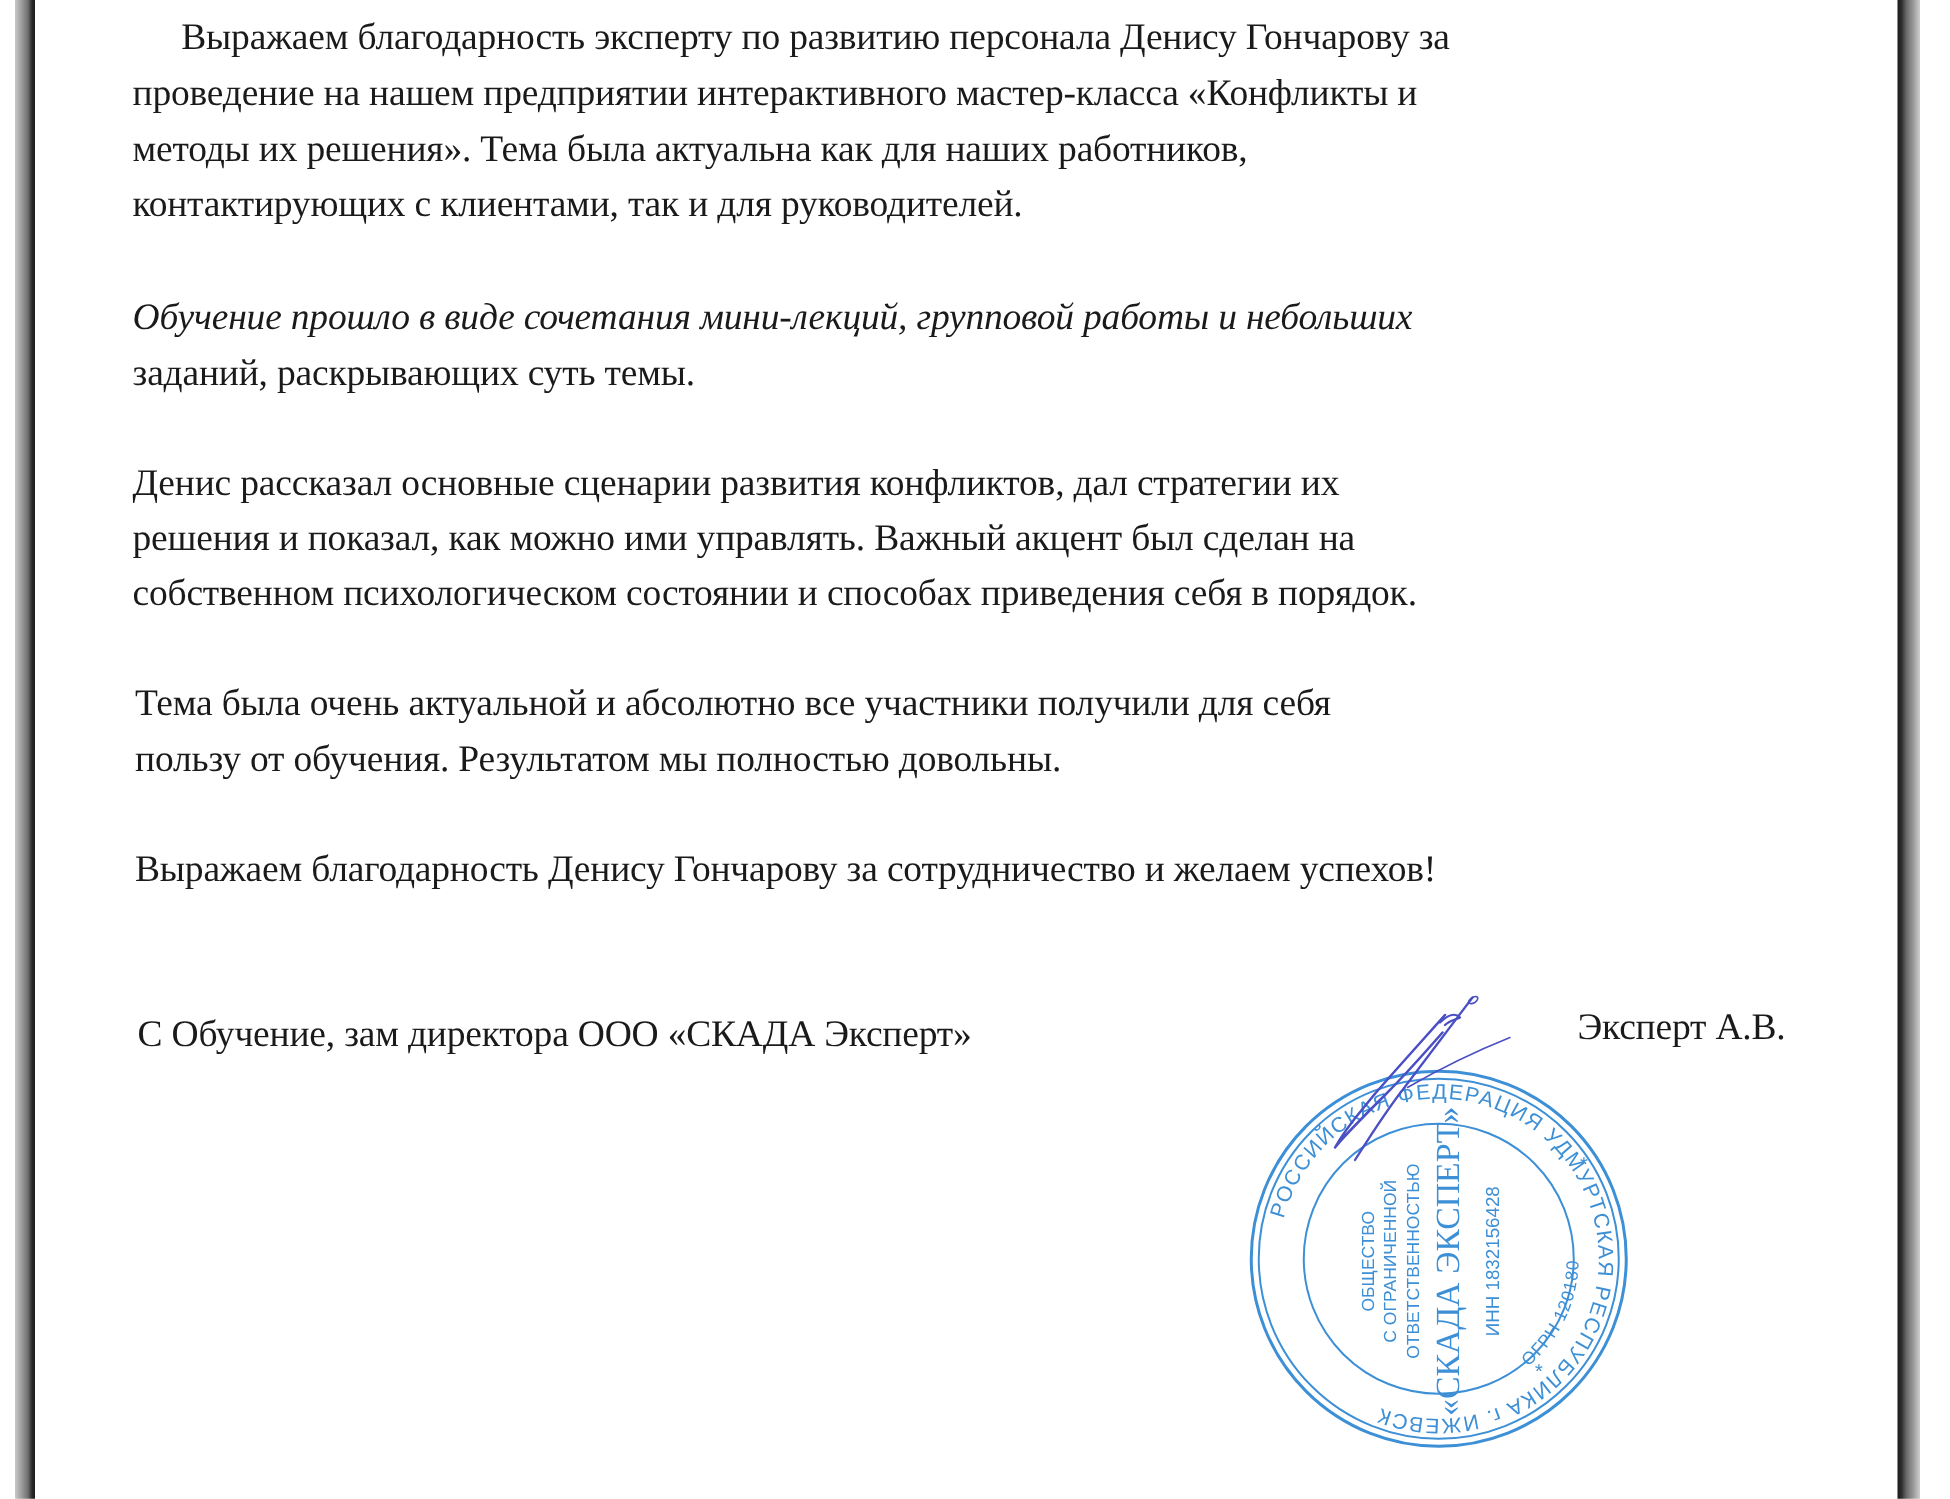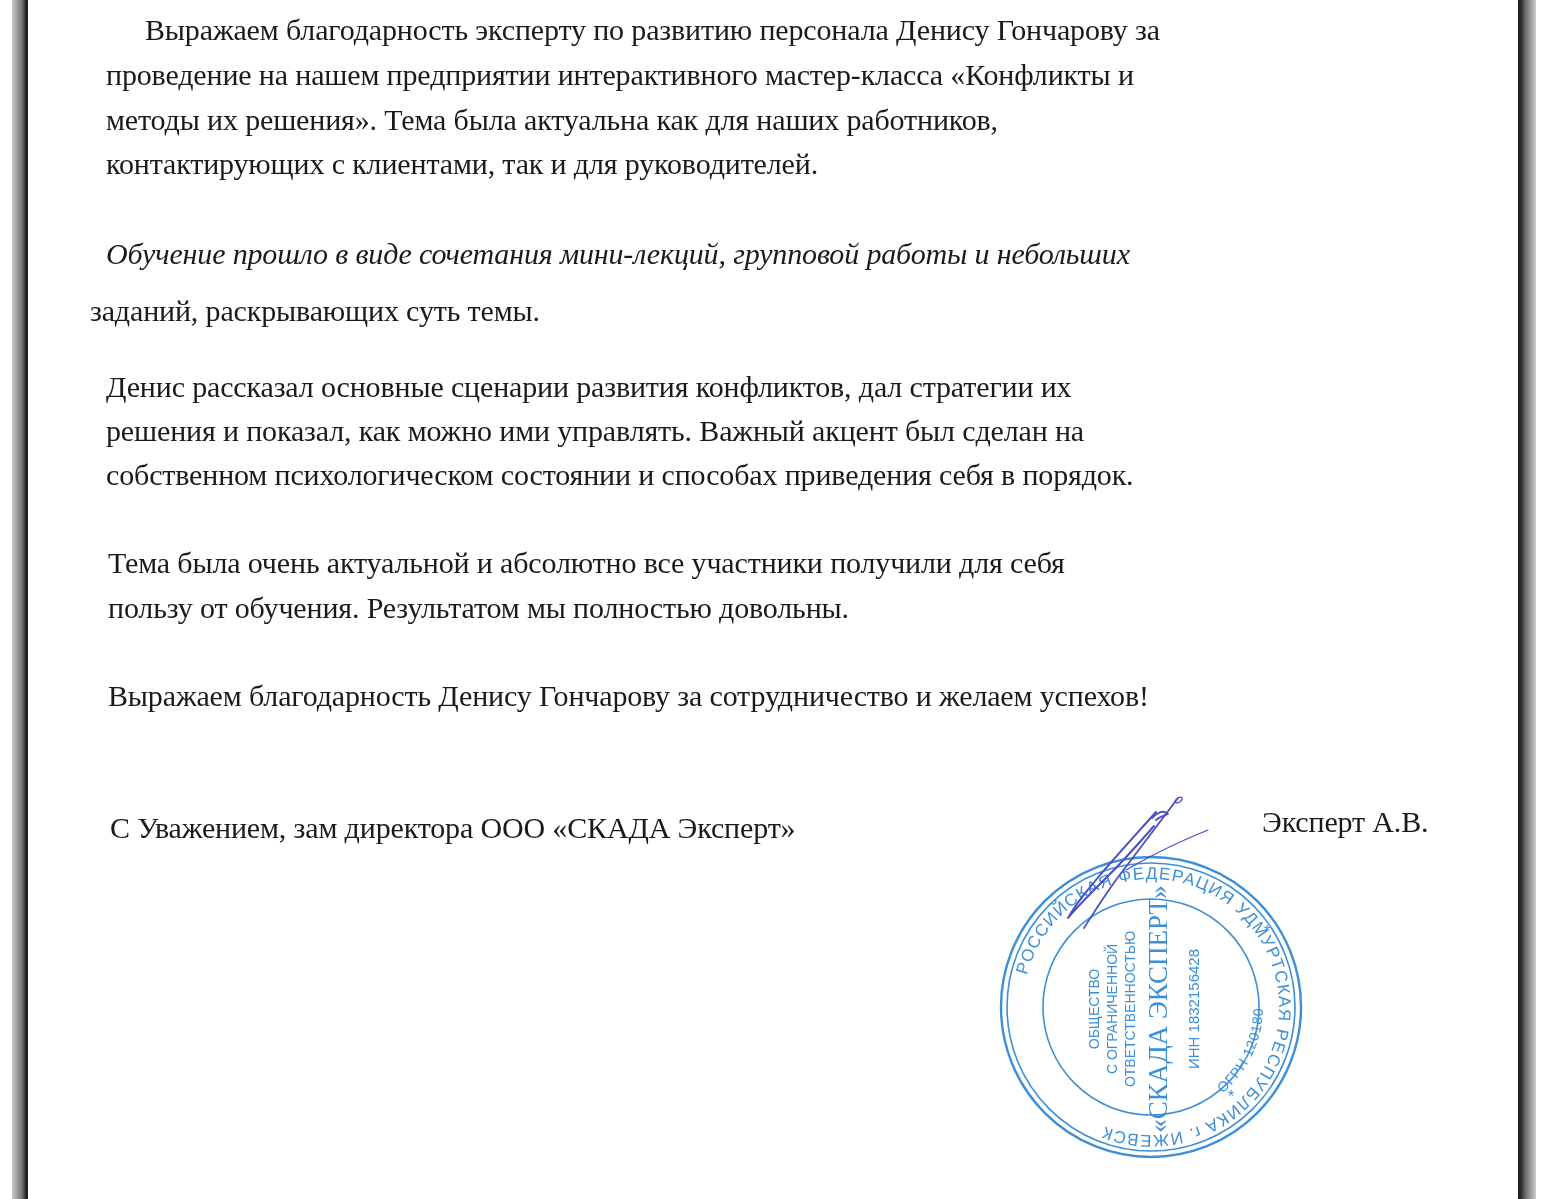--- a/index.html
+++ b/index.html
@@ -58,32 +58,32 @@
 
 <div class="border-left"></div>
 <div class="border-right"></div>
 
 <div class="line" style="left:145px; top:8px;">Выражаем благодарность эксперту по развитию персонала Денису Гончарову за</div>
 <div class="line" style="left:106px; top:53px;">проведение на нашем предприятии интерактивного мастер-класса «Конфликты и</div>
 <div class="line" style="left:106px; top:98px;">методы их решения». Тема была актуальна как для наших работников,</div>
 <div class="line" style="left:106px; top:142px;">контактирующих с клиентами, так и для руководителей.</div>
 
 <div class="line" style="left:106px; top:232px;font-style:italic;">Обучение прошло в виде сочетания мини-лекций, групповой работы и небольших</div>
-<div class="line" style="left:90px; top:277px;margin-top:12px;">заданий, раскрывающих суть темы.</div>
+<div class="line" style="left:106px; top:277px;">заданий, раскрывающих суть темы.</div>
 
 <div class="line" style="left:106px; top:365px;">Денис рассказал основные сценарии развития конфликтов, дал стратегии их</div>
 <div class="line" style="left:106px; top:409px;">решения и показал, как можно ими управлять. Важный акцент был сделан на</div>
 <div class="line" style="left:106px; top:453px;">собственном психологическом состоянии и способах приведения себя в порядок.</div>
 
 <div class="line" style="left:108px; top:541px;text-align:center;">Тема была очень актуальной и абсолютно все участники получили для себя</div>
 <div class="line" style="left:108px; top:586px;">пользу от обучения. Результатом мы полностью довольны.</div>
 
 <div class="line" style="left:108px; top:674px;">Выражаем благодарность Денису Гончарову за сотрудничество и желаем успехов!</div>
 
-<div class="line" style="left:110px; top:806px;">С Уважением, зам директора ООО «СКАДА Эксперт»</div>
+<div class="line" style="left:110px; top:806px;">С Обучение, зам директора ООО «СКАДА Эксперт»</div>
 <div class="line" style="left:1262px; top:800px;">Эксперт А.В.</div>
 
 <svg class="stamp" viewBox="0 0 310 310">
   <defs>
     <path id="outerRing" d="M155,155 m-128,0 a128,128 0 1,1 256,0 a128,128 0 1,1 -256,0"></path>
     <path id="innerRingR" d="M155,155 m-112,0 a112,112 0 1,0 224,0"></path>
   </defs>
   <g fill="none" stroke="#3d8fd6">
     <circle cx="155" cy="155" r="150" stroke-width="2.4"></circle>
     <circle cx="155" cy="155" r="144" stroke-width="1.6"></circle>

